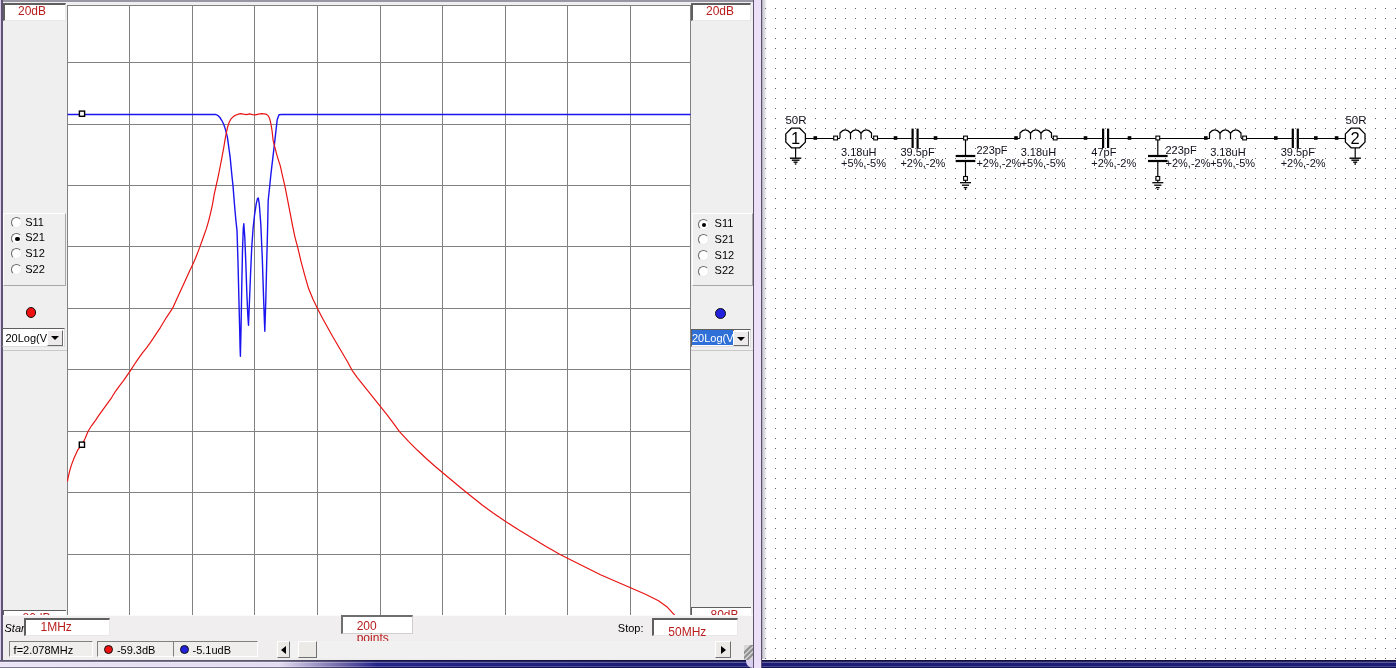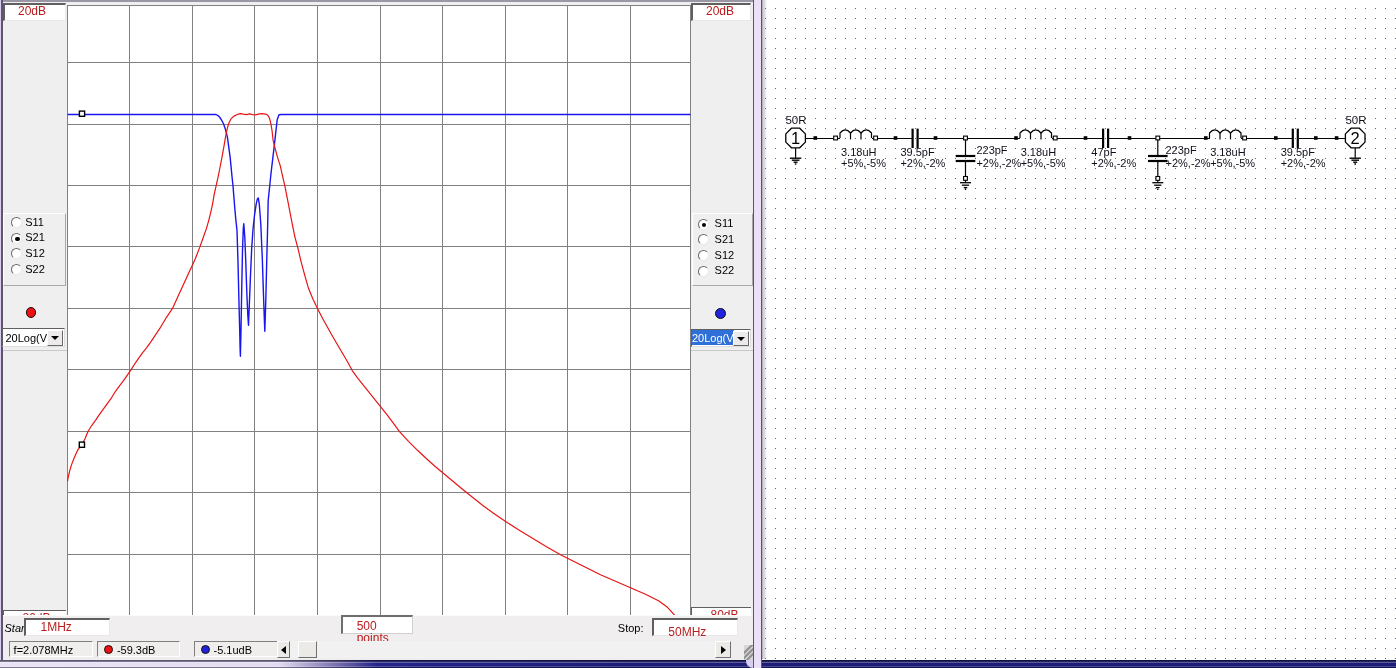--- a/index.html
+++ b/index.html
@@ -243,35 +243,35 @@
 
   <div class="abs" style="left:691px;top:607.3px;width:60px;height:8px;background:#fff;border-top:1.7px solid #5f5f5f;border-left:1.7px solid #5f5f5f;box-sizing:border-box;overflow:hidden;">
     <div class="txt12" style="position:absolute;left:2.5px;top:0.6px;">-80dB</div>
   </div>
 
   <div class="txt11 abs" style="left:4.5px;top:622.5px;font-style:italic;">Start:</div>
   <div class="abs tb" style="left:24px;top:617.5px;width:86px;height:18px;box-sizing:border-box;">
     <div class="txt12" style="position:absolute;left:2.5px;top:1px;">1MHz</div>
   </div>
   <div class="abs" style="left:340.7px;top:614.8px;width:72px;height:19.4px;background:#fff;border-top:2px solid #6e6e6e;border-left:2px solid #6e6e6e;border-right:1px solid #d0d0d0;border-bottom:1px solid #d0d0d0;box-sizing:border-box;">
-    <div class="txt12" style="position:absolute;left:2px;top:3.6px;">500 points</div>
+    <div class="txt12" style="position:absolute;left:2px;top:3.6px;">200 points</div>
   </div>
   <div class="txt11 abs" style="left:617.8px;top:622.5px;">Stop:</div>
   <div class="abs tb" style="left:651.8px;top:617.5px;width:86.5px;height:18px;box-sizing:border-box;">
     <div class="txt12" style="position:absolute;left:2.5px;top:6px;">50MHz</div>
   </div>
 
   <div class="abs sunken" style="left:8.6px;top:640.8px;width:84.4px;height:16.5px;box-sizing:border-box;">
     <div class="txt11" style="position:absolute;left:4px;top:3px;">f=2.078MHz</div>
   </div>
   <div class="abs sunken" style="left:97.4px;top:640.8px;width:83px;height:16.5px;box-sizing:border-box;">
     <div style="position:absolute;left:5.5px;top:3px;width:7px;height:7px;border-radius:50%;background:#ee1111;border:1.2px solid #111;"></div>
     <div class="txt11" style="position:absolute;left:18.5px;top:3px;">-59.3dB</div>
   </div>
-  <div class="abs sunken" style="left:194px;top:640.8px;width:84.5px;height:16.5px;box-sizing:border-box;">
+  <div class="abs sunken" style="left:173px;top:640.8px;width:84.5px;height:16.5px;box-sizing:border-box;">
     <div style="position:absolute;left:5.5px;top:3px;width:7px;height:7px;border-radius:50%;background:#2222dd;border:1.2px solid #111;"></div>
     <div class="txt11" style="position:absolute;left:18.5px;top:3px;">-5.1udB</div>
   </div>
 
   <div class="abs" style="left:276.5px;top:641px;width:454.5px;height:17.3px;background:#f2f1f1;"></div>
   <div class="abs" style="left:276.5px;top:641px;width:13.5px;height:17.3px;background:#eceae6;border-top:1.3px solid #fff;border-left:1.3px solid #fff;border-right:1.4px solid #707070;border-bottom:1.4px solid #707070;box-sizing:border-box;">
     <div style="position:absolute;left:3px;top:4px;width:0;height:0;border-top:4px solid transparent;border-bottom:4px solid transparent;border-right:5px solid #000;"></div>
   </div>
   <div class="abs" style="left:297.5px;top:641px;width:19.5px;height:17.3px;background:#eceae6;border-top:1.3px solid #fff;border-left:1.3px solid #fff;border-right:1.4px solid #707070;border-bottom:1.4px solid #707070;box-sizing:border-box;"></div>
   <div class="abs" style="left:714.7px;top:641px;width:16px;height:17.3px;background:#eceae6;border-top:1.3px solid #fff;border-left:1.3px solid #fff;border-right:1.4px solid #707070;border-bottom:1.4px solid #707070;box-sizing:border-box;">

